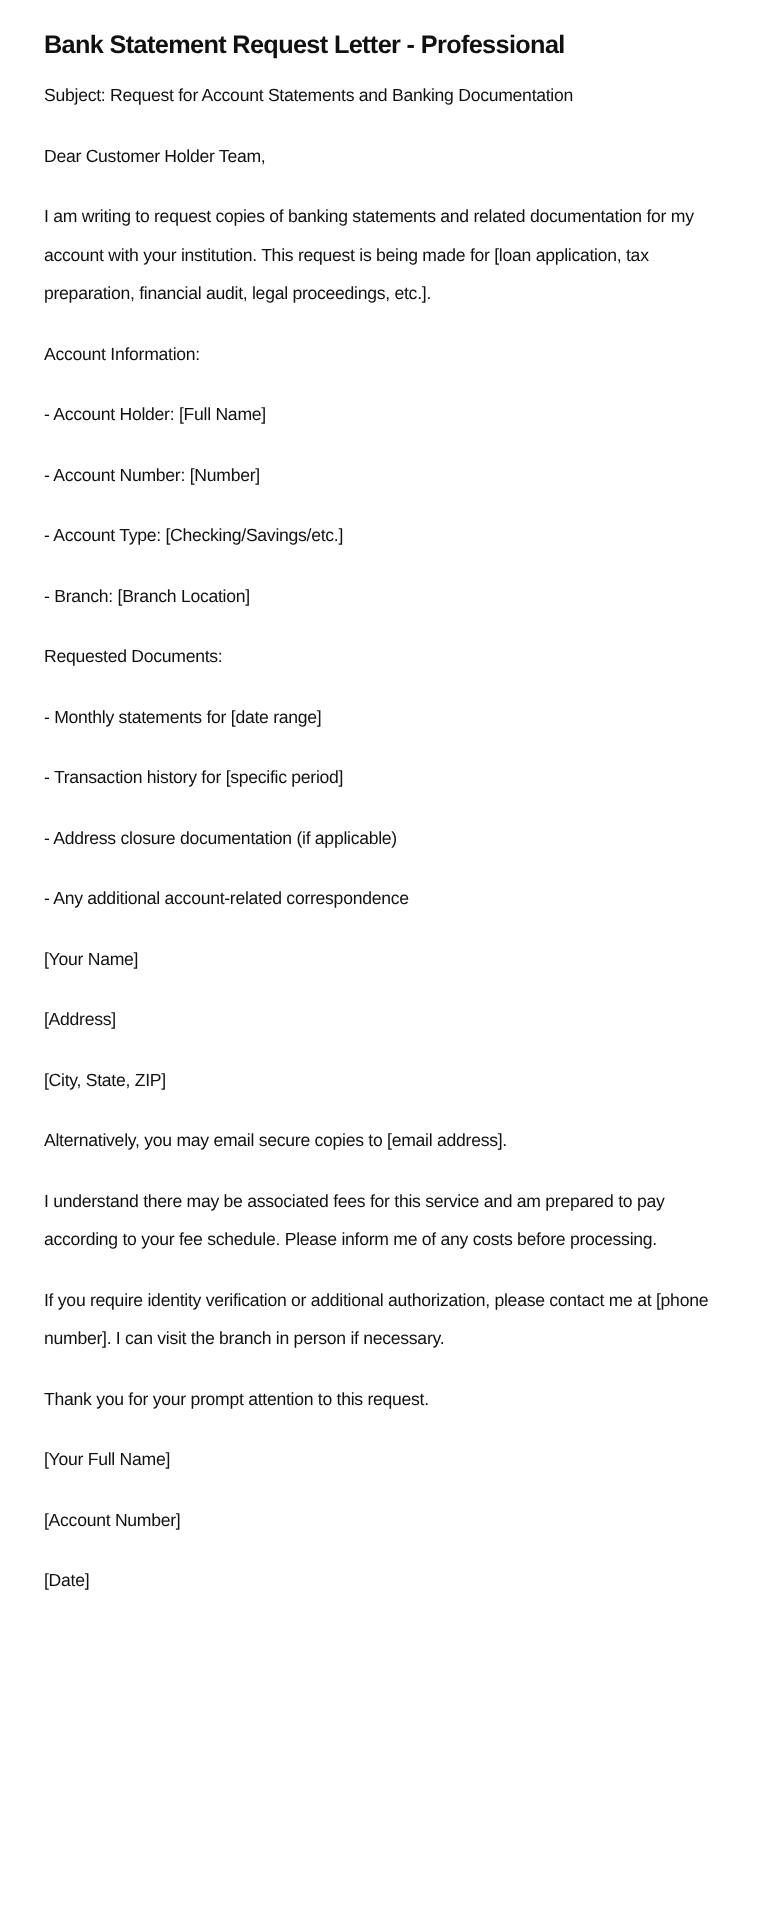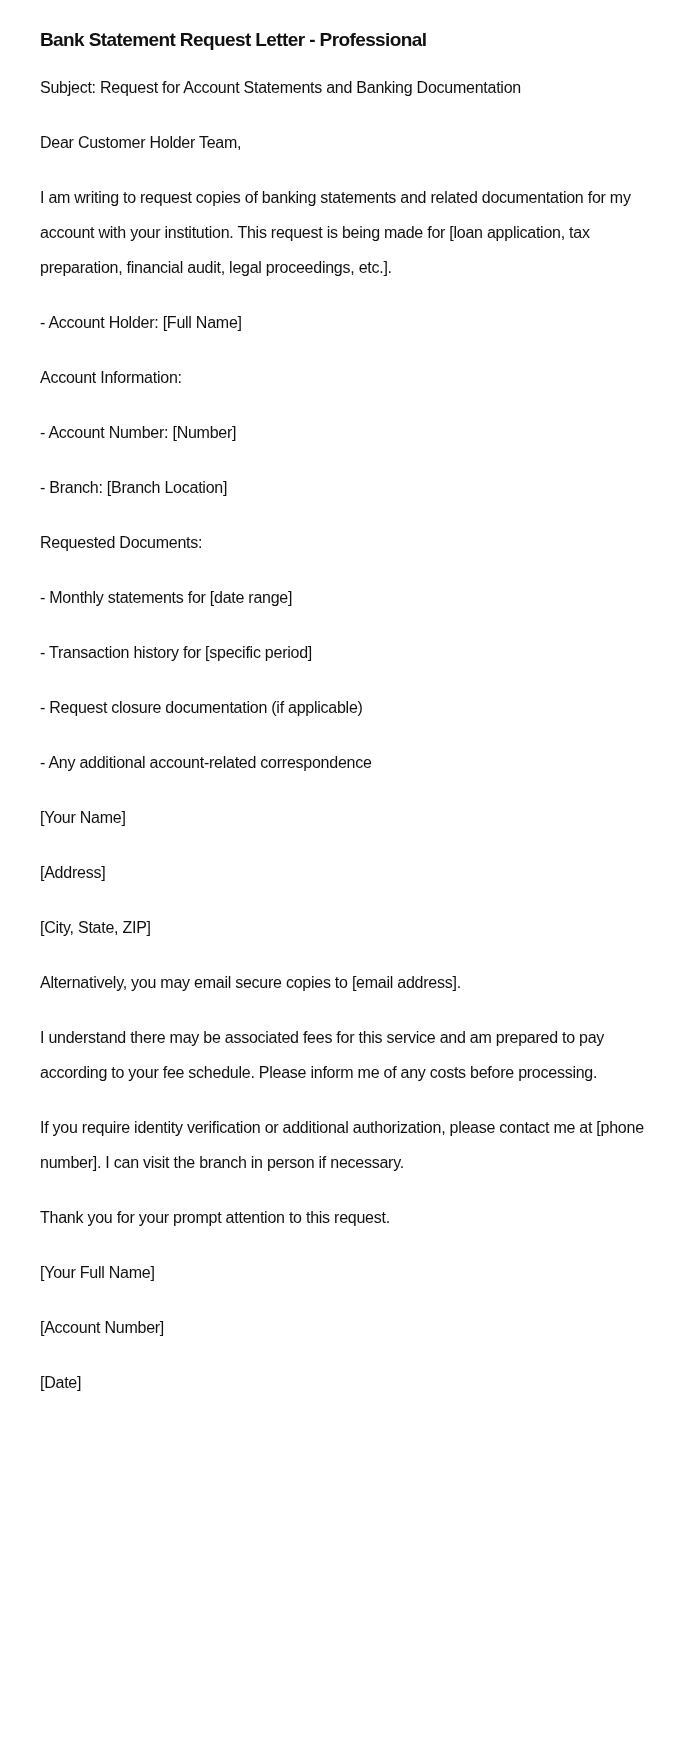--- a/index.html
+++ b/index.html
@@ -9,49 +9,50 @@
       overflow: hidden;
       font-family: "Liberation Sans", sans-serif;
       color: #111111;
     }
     .doc {
       padding: 22px 40px 0 40px;
       width: 610px;
     }
     h1 {
       font-family: "Liberation Sans", sans-serif;
-      font-size: 19px;
+      font-size: 23px;
       font-weight: bold;
       letter-spacing: -0.6px;
       margin: 0 0 12px 0;
       line-height: 36px;
     }
     p {
       font-size: 16px;
       line-height: 35px;
       margin: 0 0 20px 0;
       letter-spacing: -0.25px;
     }
   </style>
 </head>
 <body>
 
 <div class="doc">
   <h1>Bank Statement Request Letter - Professional</h1>
   <p>Subject: Request for Account Statements and Banking Documentation</p>
   <p>Dear Customer Holder Team,</p>
   <p>I am writing to request copies of banking statements and related documentation for my account with your institution. This request is being made for [loan application, tax preparation, financial audit, legal proceedings, etc.].</p>
+  <p>Account Information:</p>
   <p>- Account Holder: [Full Name]</p>
-  <p>Account Information:</p>
   <p>- Account Number: [Number]</p>
+  <p>- Account Type: [Checking/Savings/etc.]</p>
   <p>- Branch: [Branch Location]</p>
   <p>Requested Documents:</p>
   <p>- Monthly statements for [date range]</p>
   <p>- Transaction history for [specific period]</p>
-  <p>- Request closure documentation (if applicable)</p>
+  <p>- Address closure documentation (if applicable)</p>
   <p>- Any additional account-related correspondence</p>
   <p>[Your Name]</p>
   <p>[Address]</p>
   <p>[City, State, ZIP]</p>
   <p>Alternatively, you may email secure copies to [email address].</p>
   <p>I understand there may be associated fees for this service and am prepared to pay according to your fee schedule. Please inform me of any costs before processing.</p>
   <p>If you require identity verification or additional authorization, please contact me at [phone number]. I can visit the branch in person if necessary.</p>
   <p>Thank you for your prompt attention to this request.</p>
   <p>[Your Full Name]</p>
   <p>[Account Number]</p>

